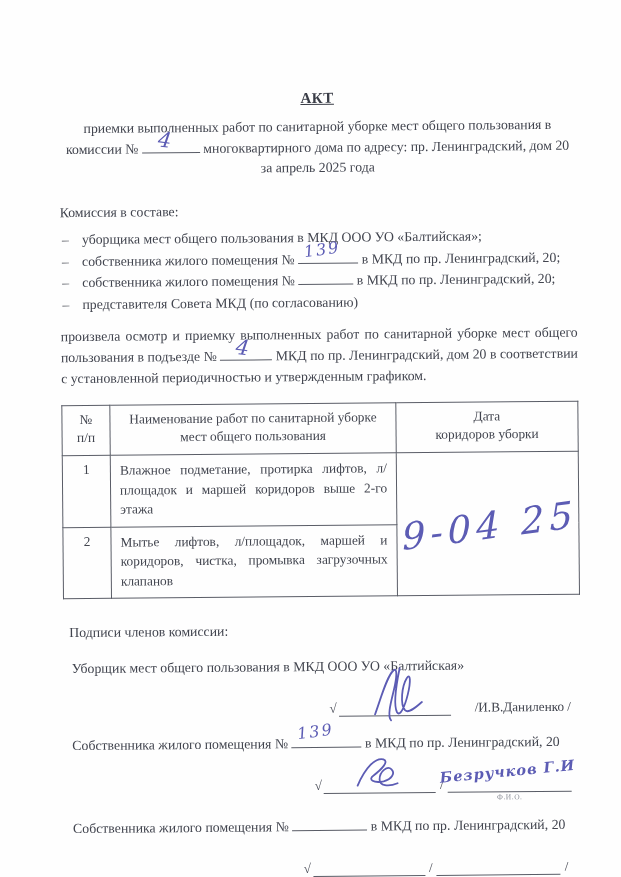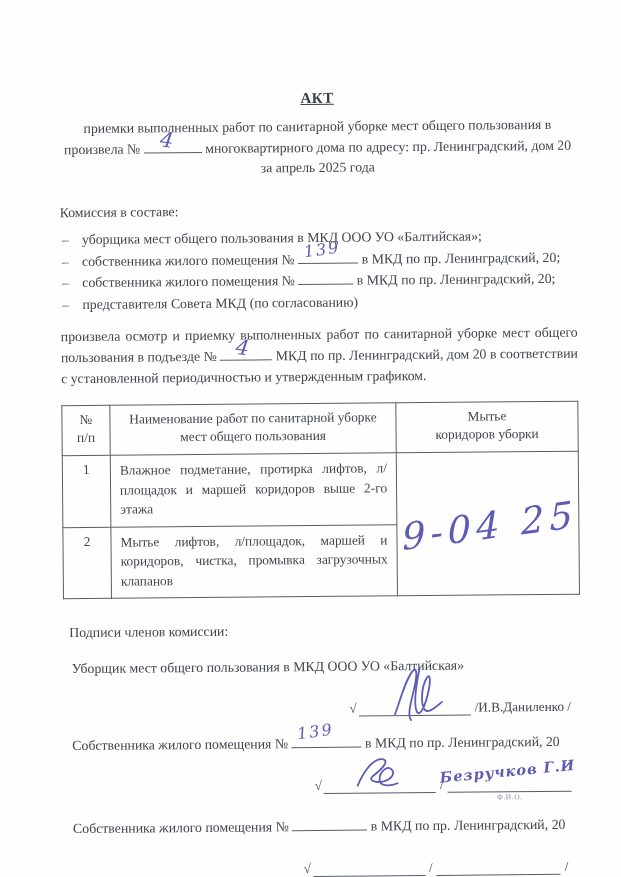--- a/index.html
+++ b/index.html
@@ -77,21 +77,21 @@
 <body>
 
 <div class="page">
   <div class="content">
 
     <h1 class="doc-title">АКТ</h1>
 
     <p class="subtitle">
       <span class="ln">приемки выполненных работ по санитарной уборке мест общего пользования в</span>
       <span class="ln">
-        <span>произвела №</span>
+        <span>комиссии №</span>
         <span class="blank w58"><span class="ink ink-entrance">4</span></span>
         <span>многоквартирного дома по адресу: пр. Ленинградский, дом 20</span>
       </span>
       <span class="ln">за апрель 2025 года</span>
     </p>
 
     <p class="commission-heading">Комиссия в составе:</p>
     <ul class="member-list">
       <li>
         <span class="dash">–</span>
@@ -128,21 +128,21 @@
           <col style="width:182px">
         </colgroup>
       <thead>
         <tr>
           <th>
             <span>№</span><br>
             <span>п/п</span>
           </th>
           <th>Наименование работ по санитарной уборке мест общего пользования</th>
           <th>
-            <span>Мытье</span><br>
+            <span>Дата</span><br>
             <span>коридоров уборки</span>
           </th>
         </tr>
       </thead>
       <tbody>
         <tr>
           <td class="cell-num">1</td>
           <td class="cell-work">Влажное подметание, протирка лифтов, л/площадок и маршей коридоров выше 2-го этажа</td>
           <td class="cell-date" rowspan="2">
             <span class="ink ink-date">9-04 25</span>
@@ -159,21 +159,21 @@
 
     <div class="sig-block mt1">
       <p class="sig-label">Уборщик мест общего пользования в МКД ООО УО «Балтийская»</p>
       <div class="sig-line">
         <span class="sig-check">√</span>
         <span class="seg seg1">
           <svg class="sig-svg" style="left:28px;top:-38px;" width="70" height="58" viewBox="0 0 70 58">
             <path d="M8,50 C14,34 20,12 27,6 C31,3 30,14 27,26 C24,38 20,52 24,56 M33,4 C30,18 26,40 30,48 C33,53 38,42 41,30 C44,18 44,8 40,14 C35,22 33,40 38,46 C42,50 50,42 55,38" fill="none" stroke="#5c5cb4" stroke-width="1.8" stroke-linecap="round"></path>
           </svg>
         </span>
-        <span style="margin-left:4px;">/И.В.Даниленко /</span>
+        <span style="margin-left:24px;">/И.В.Даниленко /</span>
       </div>
     </div>
 
     <div class="sig-block mt2">
       <p class="sig-label">
         <span>Собственника жилого помещения №</span>
         <span class="blank w70"><span class="ink ink-apt">139</span></span>
         <span>в МКД по пр. Ленинградский, 20</span>
       </p>
       <div class="sig-line">

